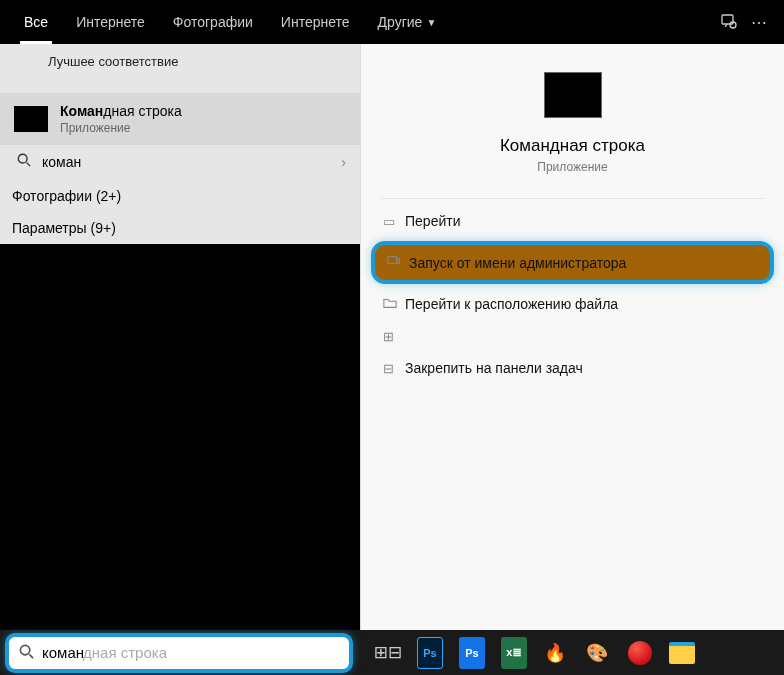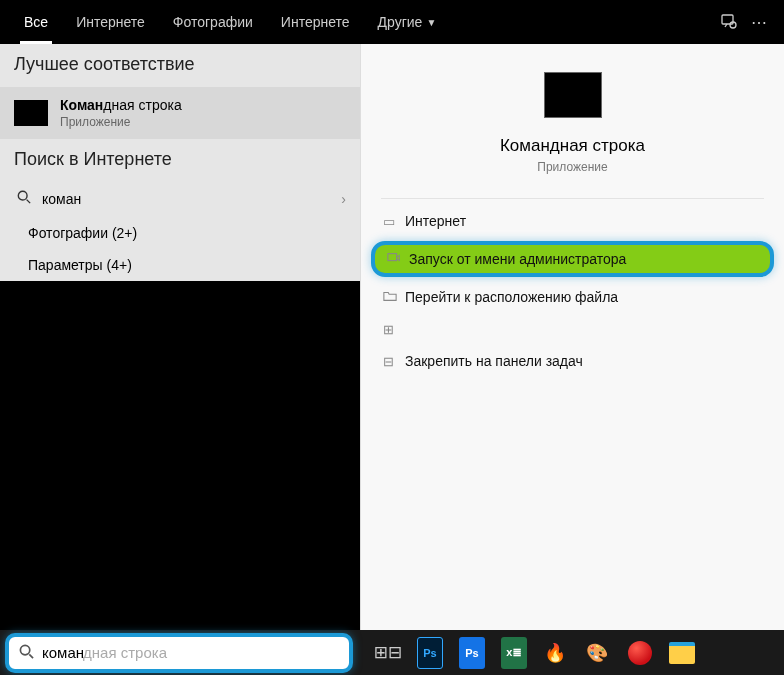--- a/index.html
+++ b/index.html
@@ -13,49 +13,49 @@
 .tab .chev { margin-left: 4px; font-size: 10px; }
 .tabs-spacer { flex: 1; }
 .tb-icon { width: 30px; height: 44px; display: flex; align-items: center; justify-content: center; color: #ccc; cursor: pointer; font-size: 16px; }
 
 
 .content { display: flex; height: 586px; }
 .left-col { width: 360px; background: #e6e6e6; display: flex; flex-direction: column; position: relative; }
 .right-col { flex: 1; background: #f8f8f8; border-left: 1px solid #ddd; padding-top: 8px; }
 
 
-.section-header { font-size: 18px; padding: 10px 14px 12px; color: #222; }
+.section-header { font-size: 13px; padding: 10px 14px 24px; color: #222; margin-left: 34px; }
 .best-match { display: flex; align-items: center; padding: 10px 14px; background: #d8d8d8; cursor: pointer; }
 .best-match .thumb { width: 34px; height: 26px; background: #000; margin-right: 12px; }
 .best-match .title { font-size: 14px; color: #000; }
 .best-match .title .bold { font-weight: 600; }
 .best-match .sub { font-size: 12px; color: #666; margin-top: 2px; }
 
 .web-row { display: flex; align-items: center; padding: 8px 14px 10px; cursor: pointer; }
 .web-row .mag { width: 20px; text-align: center; color: #333; margin-right: 8px; font-size: 14px; }
 .web-row .term { font-size: 14px; color: #000; }
 .web-row .hint { font-size: 13px; color: #888; margin-left: 4px; }
 .web-row .chev-r { margin-left: auto; color: #888; font-size: 14px; }
 
-.cat-row { padding: 8px 28px; font-size: 14px; color: #000; cursor: pointer; }
+.cat-row { padding: 8px 12px; font-size: 14px; color: #000; cursor: pointer; }
 
 .left-fill { flex: 1; background: #000; }
 
 
 .preview { display: flex; flex-direction: column; align-items: center; padding: 20px 0 10px; }
 .preview .thumb-lg { width: 58px; height: 46px; background: #000; border: 1px solid #666; }
 .preview .p-title { font-size: 17px; color: #000; margin-top: 18px; }
 .preview .p-sub { font-size: 12px; color: #777; margin-top: 4px; }
 
 .sep { height: 1px; background: #e3e3e3; margin: 14px 20px 6px; }
 
 .action-list { padding: 0 10px; }
 .action { display: flex; align-items: center; height: 32px; padding: 0 12px; font-size: 14px; color: #111; cursor: pointer; border-radius: 2px; }
 .action .a-icon { width: 22px; color: #888; font-size: 13px; }
-.action.highlighted { background: #84cc16; border: 4px solid #1c99d6; border-radius: 14px; height: 36px; box-shadow: 0 0 10px rgba(28,153,214,.4); margin: 4px 0; }
+.action.highlighted { background: #a16207; border: 4px solid #1c99d6; border-radius: 14px; height: 43px; box-shadow: 0 0 10px rgba(28,153,214,.4); margin: 4px 0; }
 
 
 .bottom { position: absolute; left: 0; right: 0; bottom: 0; height: 45px; background: #1a1a1a; display: flex; align-items: center; }
 .search-wrap { width: 348px; height: 40px; margin: 0 5px; border: 4px solid #1c99d6; border-radius: 10px; background: #fff; display: flex; align-items: center; padding: 0 10px; box-shadow: 0 0 8px rgba(28,153,214,.5); }
 .search-wrap .mag { color: #555; margin-right: 8px; font-size: 15px; }
 .search-ghost { color: #aaa; font-size: 15px; margin-left: -1px; }
 .search-text-wrap { display: flex; align-items: baseline; flex: 1; }
 .task-icons { flex: 1; display: flex; align-items: center; gap: 6px; padding-left: 12px; }
 .task-icon { width: 36px; height: 36px; display: flex; align-items: center; justify-content: center; border-radius: 3px; cursor: pointer; }
 .task-icon svg, .task-icon span { display: block; }
@@ -104,49 +104,48 @@
   <div class="left-col">
     <div class="section-header">Лучшее соответствие</div>
     <div class="best-match">
       <div class="thumb"></div>
       <div>
         <div class="title"><span class="bold">Коман</span><span>дная строка</span></div>
         <div class="sub">Приложение</div>
       </div>
     </div>
 
-    <div class="section-header">Поиск в Интернете</div>
     <div class="web-row">
       <div class="mag">
         <svg width="14" height="14" viewBox="0 0 16 16" fill="none" stroke="#333" stroke-width="1.6">
             <circle cx="6.5" cy="6.5" r="5"></circle>
             <path d="M11 11l4 4"></path>
           </svg>
       </div>
       <span class="term">коман</span>
       <span class="chev-r">›</span>
     </div>
 
     <div class="cat-row"><span>Фотографии (2+)</span></div>
-    <div class="cat-row"><span>Параметры (4+)</span></div>
+    <div class="cat-row"><span>Параметры (9+)</span></div>
 
     <div class="left-fill"></div>
   </div>
 
   <div class="right-col">
     <div class="preview">
       <div class="thumb-lg"></div>
       <div class="p-title">Командная строка</div>
       <div class="p-sub">Приложение</div>
     </div>
     <div class="sep"></div>
     <div class="action-list">
       <div class="action">
         <span class="a-icon">▭</span>
-        <span>Интернет</span>
+        <span>Перейти</span>
       </div>
       <div class="action highlighted">
         <span class="a-icon">
           <svg width="14" height="14" viewBox="0 0 16 16" fill="none" stroke="#888" stroke-width="1.2">
               <rect x="1" y="3" width="10" height="8"></rect>
               <path d="M11 7l3-2v6l-3-2"></path>
             </svg>
         </span>
         <span>Запуск от имени администратора</span>
       </div>

